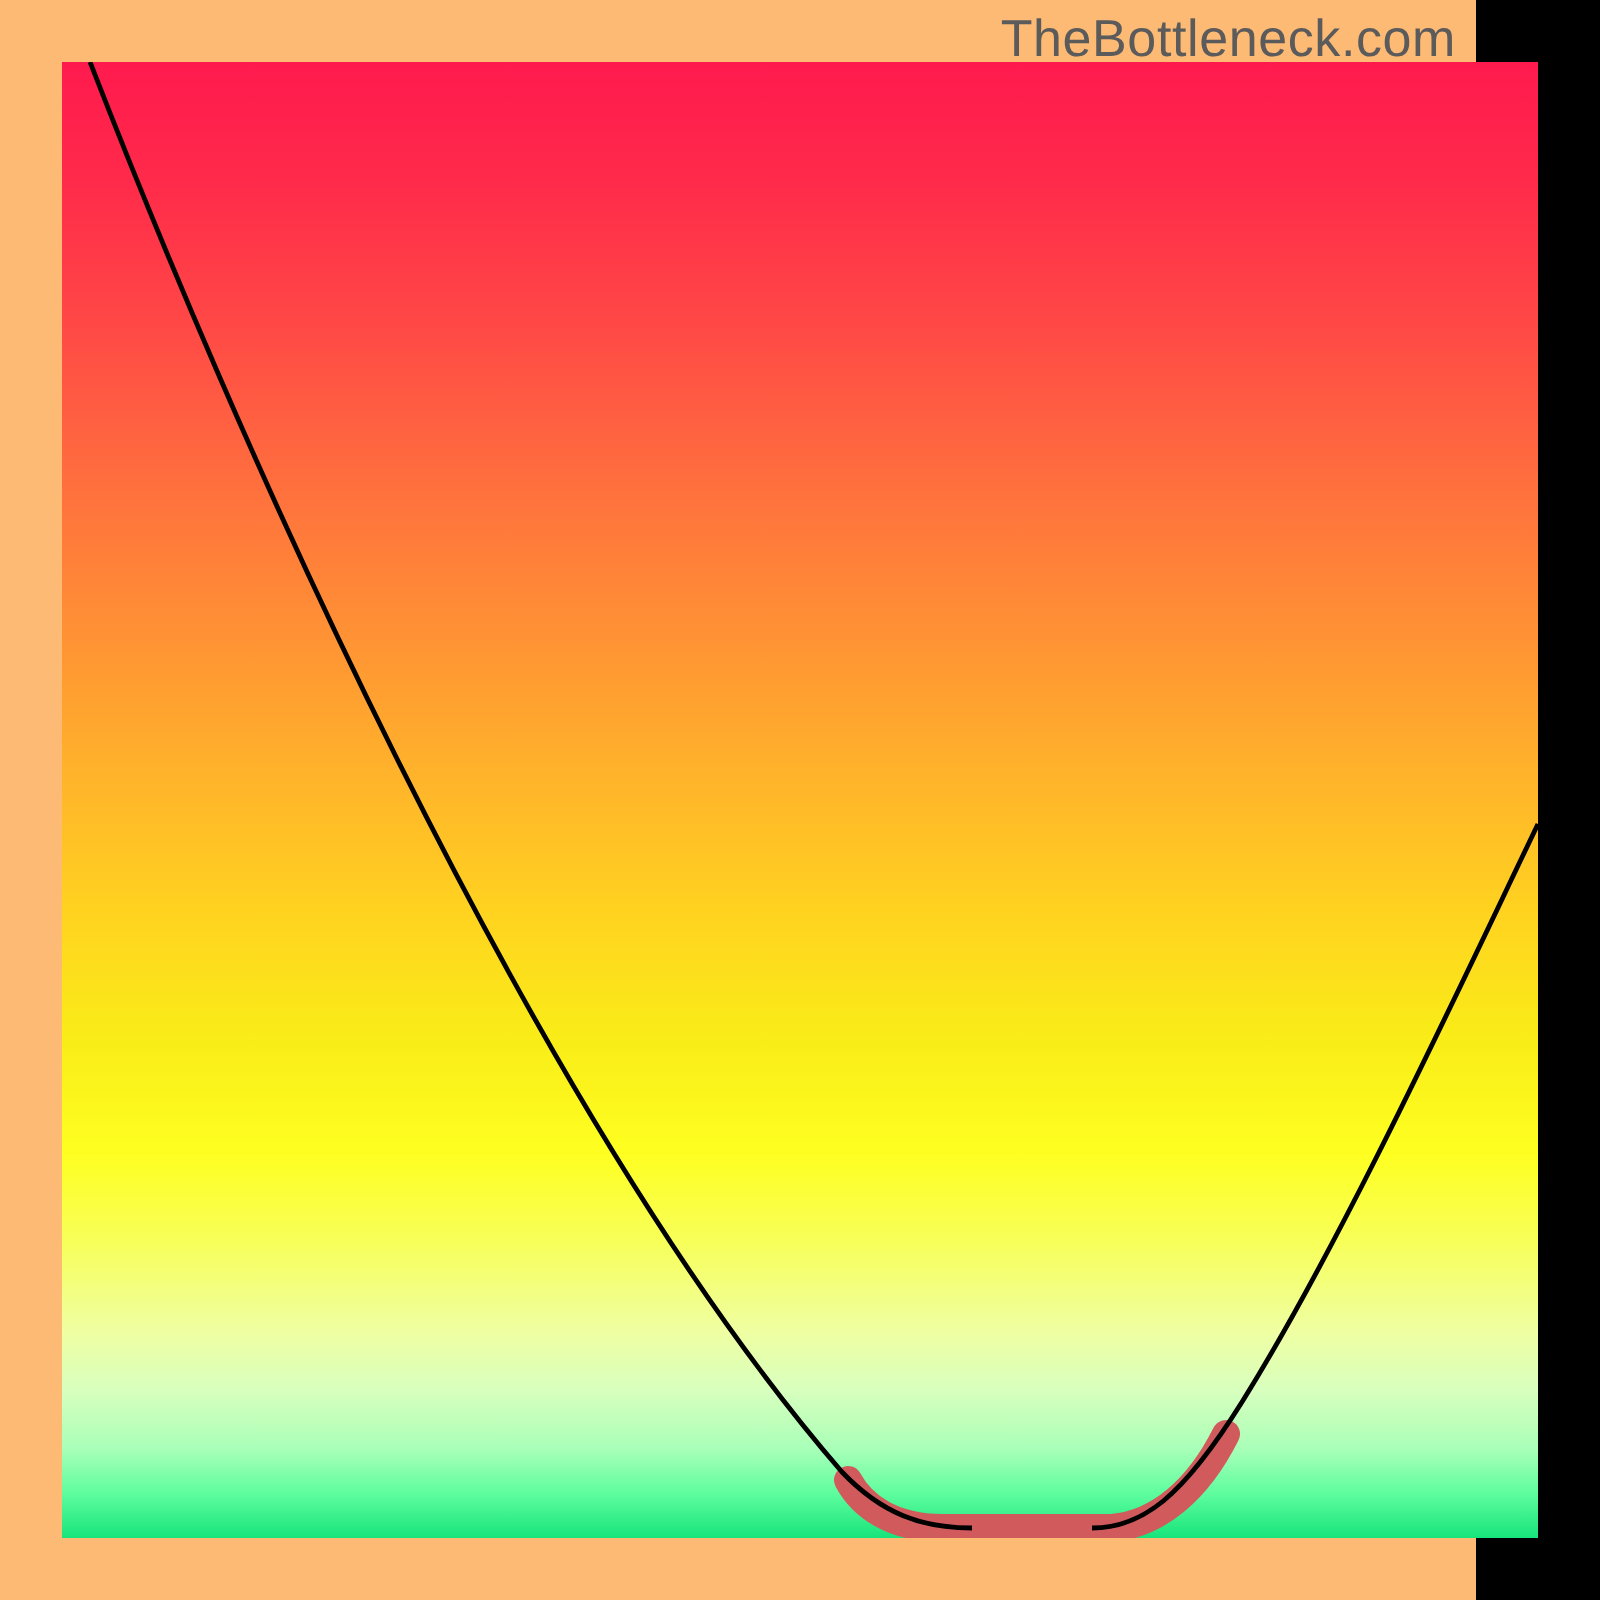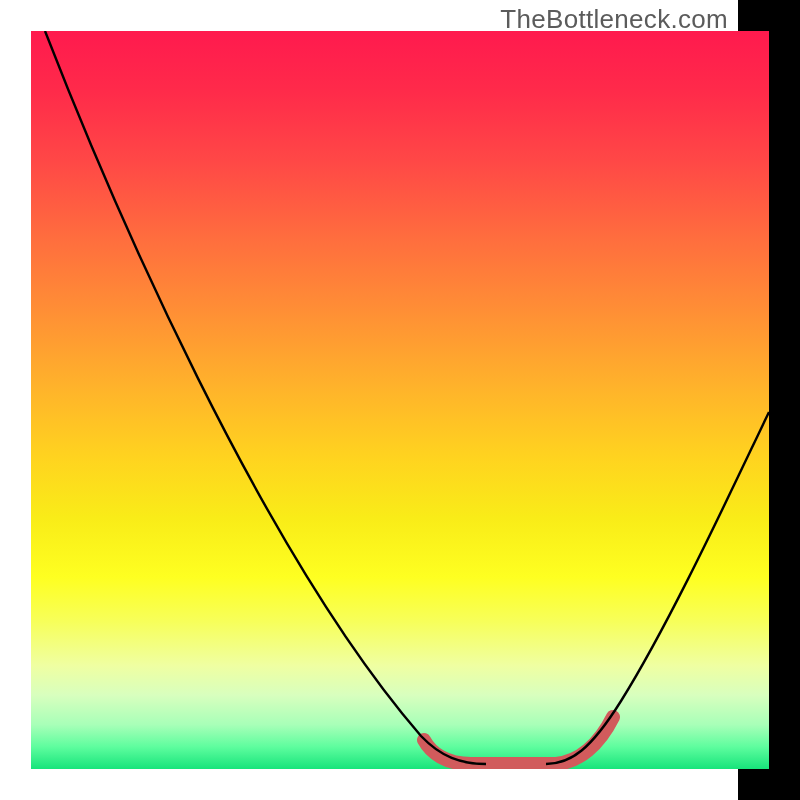--- a/index.html
+++ b/index.html
@@ -8,21 +8,21 @@
     width: 800px;
     height: 800px;
     background: #000;
     overflow: hidden;
     font-family: Arial, Helvetica, sans-serif;
   }
   .frame {
     position: relative;
     width: 738px;
     height: 800px;
-    background: #ffffff;
+    background: #fdba74;
   }
   .watermark {
     position: absolute;
     top: 4px;
     right: 10px;
     font-size: 26px;
     font-weight: 500;
     color: #5b5b5b;
     letter-spacing: 0.3px;
     z-index: 10;

